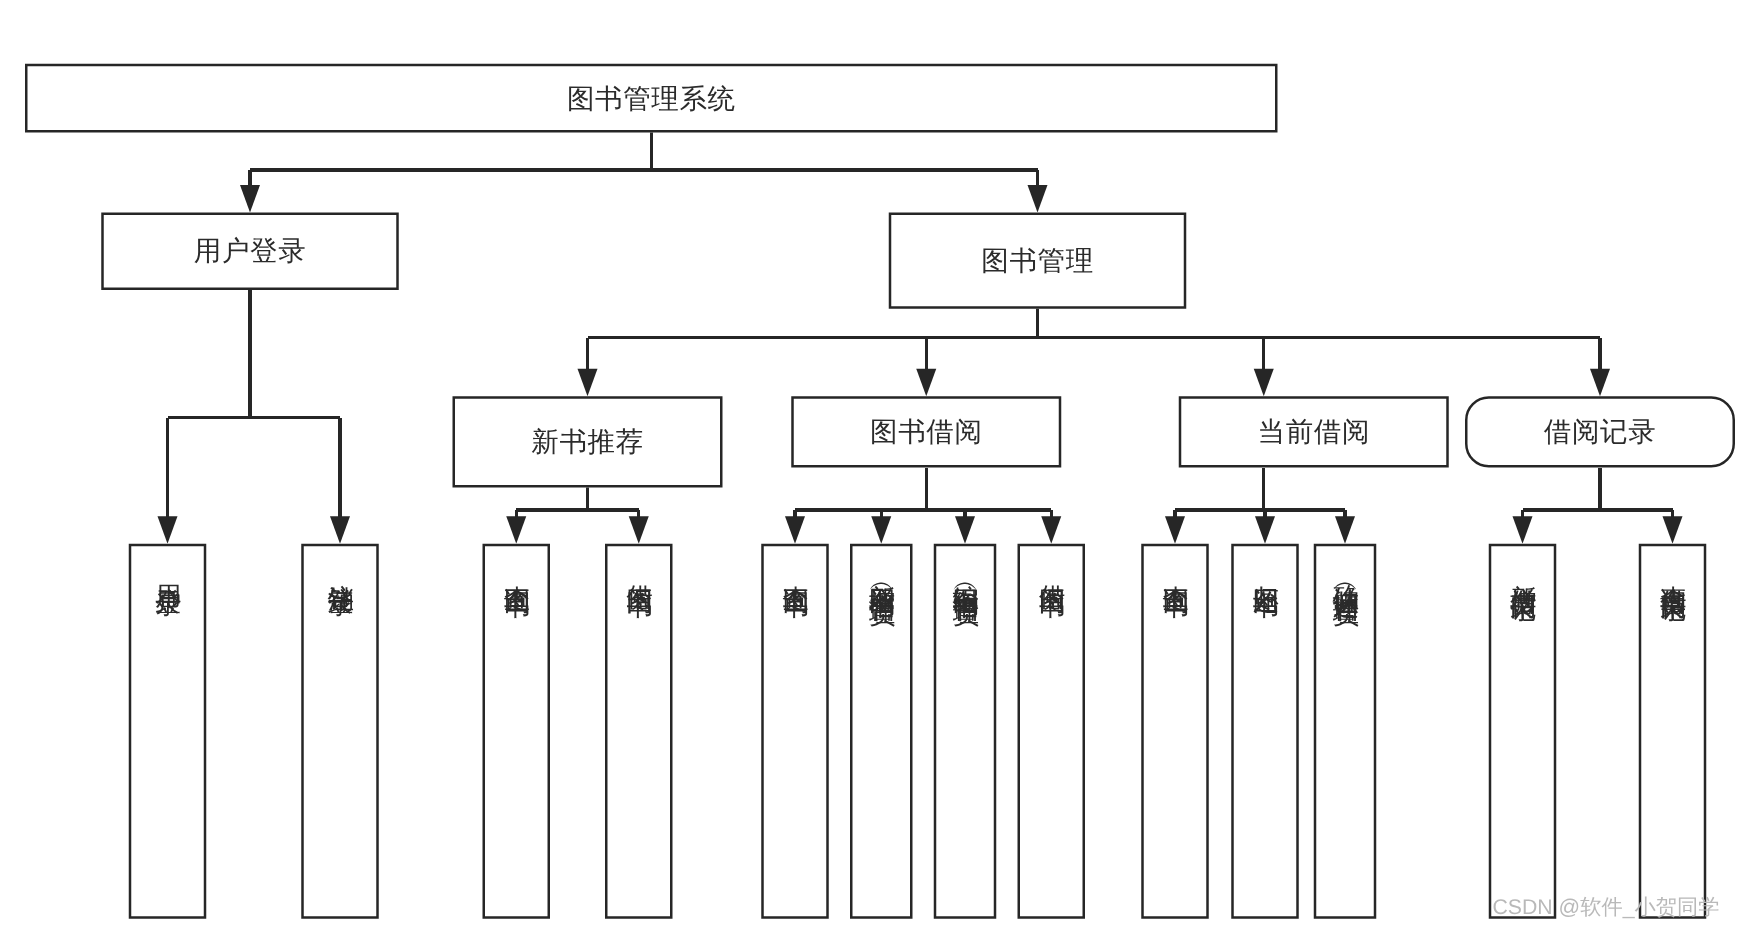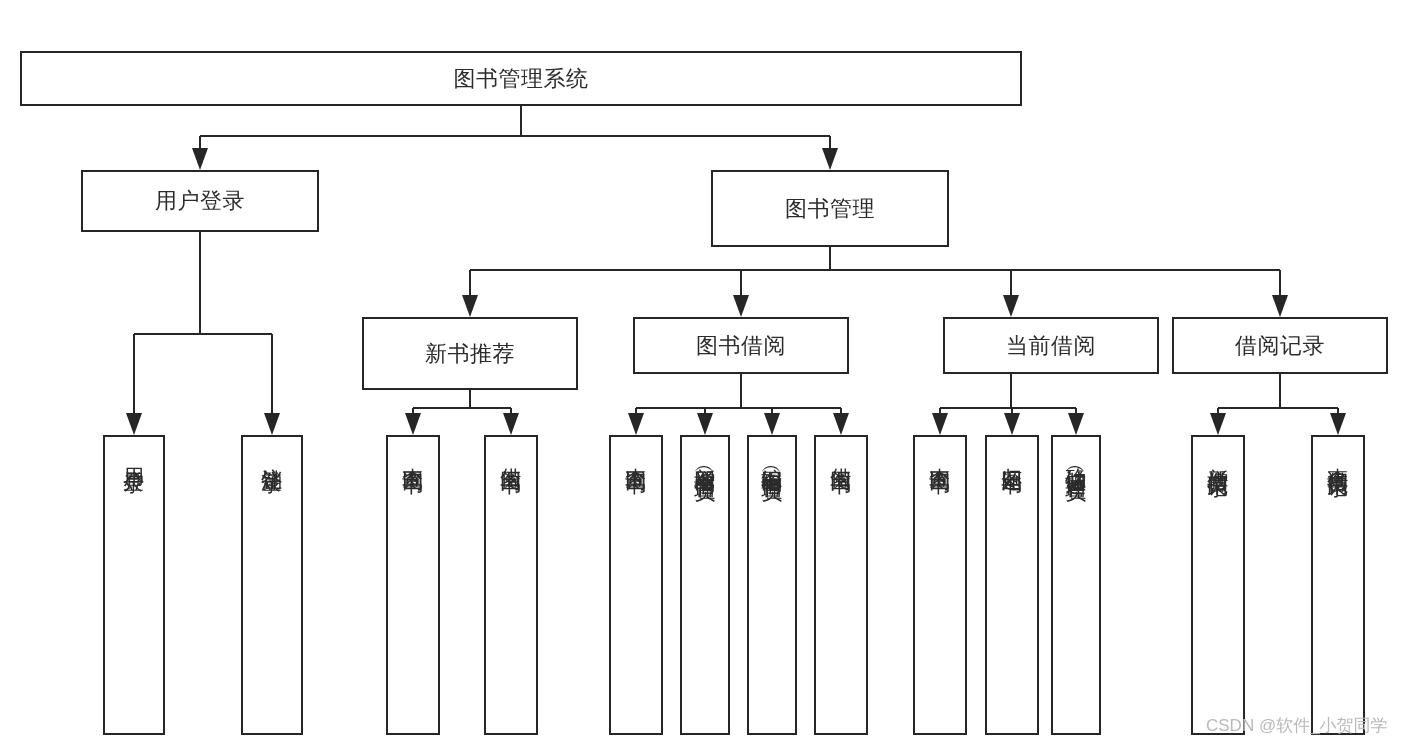--- a/index.html
+++ b/index.html
@@ -57,21 +57,20 @@
   }
   .watermark {
     position: absolute;
     left: 1194px;
     top: 714px;
     font-size: 17px;
     color: #b9b9b9;
     white-space: nowrap;
     z-index: 5;
     font-family: "Liberation Sans", "DejaVu Sans", sans-serif;
-    padding-left: 12px;
   }
 </style>
 </head>
 <body>
 
 <div id="canvas">
   <svg id="edges" xmlns="http://www.w3.org/2000/svg">
       <line x1="521" y1="68" x2="521" y2="136" stroke="#262626" stroke-width="2.5" shape-rendering="crispEdges"></line>
       <line x1="200" y1="136" x2="830" y2="136" stroke="#262626" stroke-width="2.5" shape-rendering="crispEdges"></line>
       <line x1="200" y1="136" x2="200" y2="154" stroke="#262626" stroke-width="2.5" shape-rendering="crispEdges"></line>
@@ -137,21 +136,21 @@
       </div>
       <div class="node" style="left: 362px; top: 317px; width: 216px; height: 73px;">
         <div class="label">新书推荐</div>
       </div>
       <div class="node" style="left: 633px; top: 317px; width: 216px; height: 57px;">
         <div class="label">图书借阅</div>
       </div>
       <div class="node" style="left: 903px; top: 317px; width: 216px; height: 57px; margin-left: 40px;">
         <div class="label">当前借阅</div>
       </div>
-      <div class="node" style="left: 1172px; top: 317px; width: 216px; height: 57px;">
+      <div class="node" style="left: 1172px; top: 317px; width: 216px; height: 57px; border-radius: 19px;">
         <div class="label">借阅记录</div>
       </div>
       <div class="node vertical" style="left: 103px; top: 435px; width: 62px; height: 300px;">
         <div class="label">用户登录</div>
       </div>
       <div class="node vertical" style="left: 241px; top: 435px; width: 62px; height: 300px;">
         <div class="label">注销登录</div>
       </div>
       <div class="node vertical" style="left: 386px; top: 435px; width: 54px; height: 300px;">
         <div class="label">查询图书</div>

